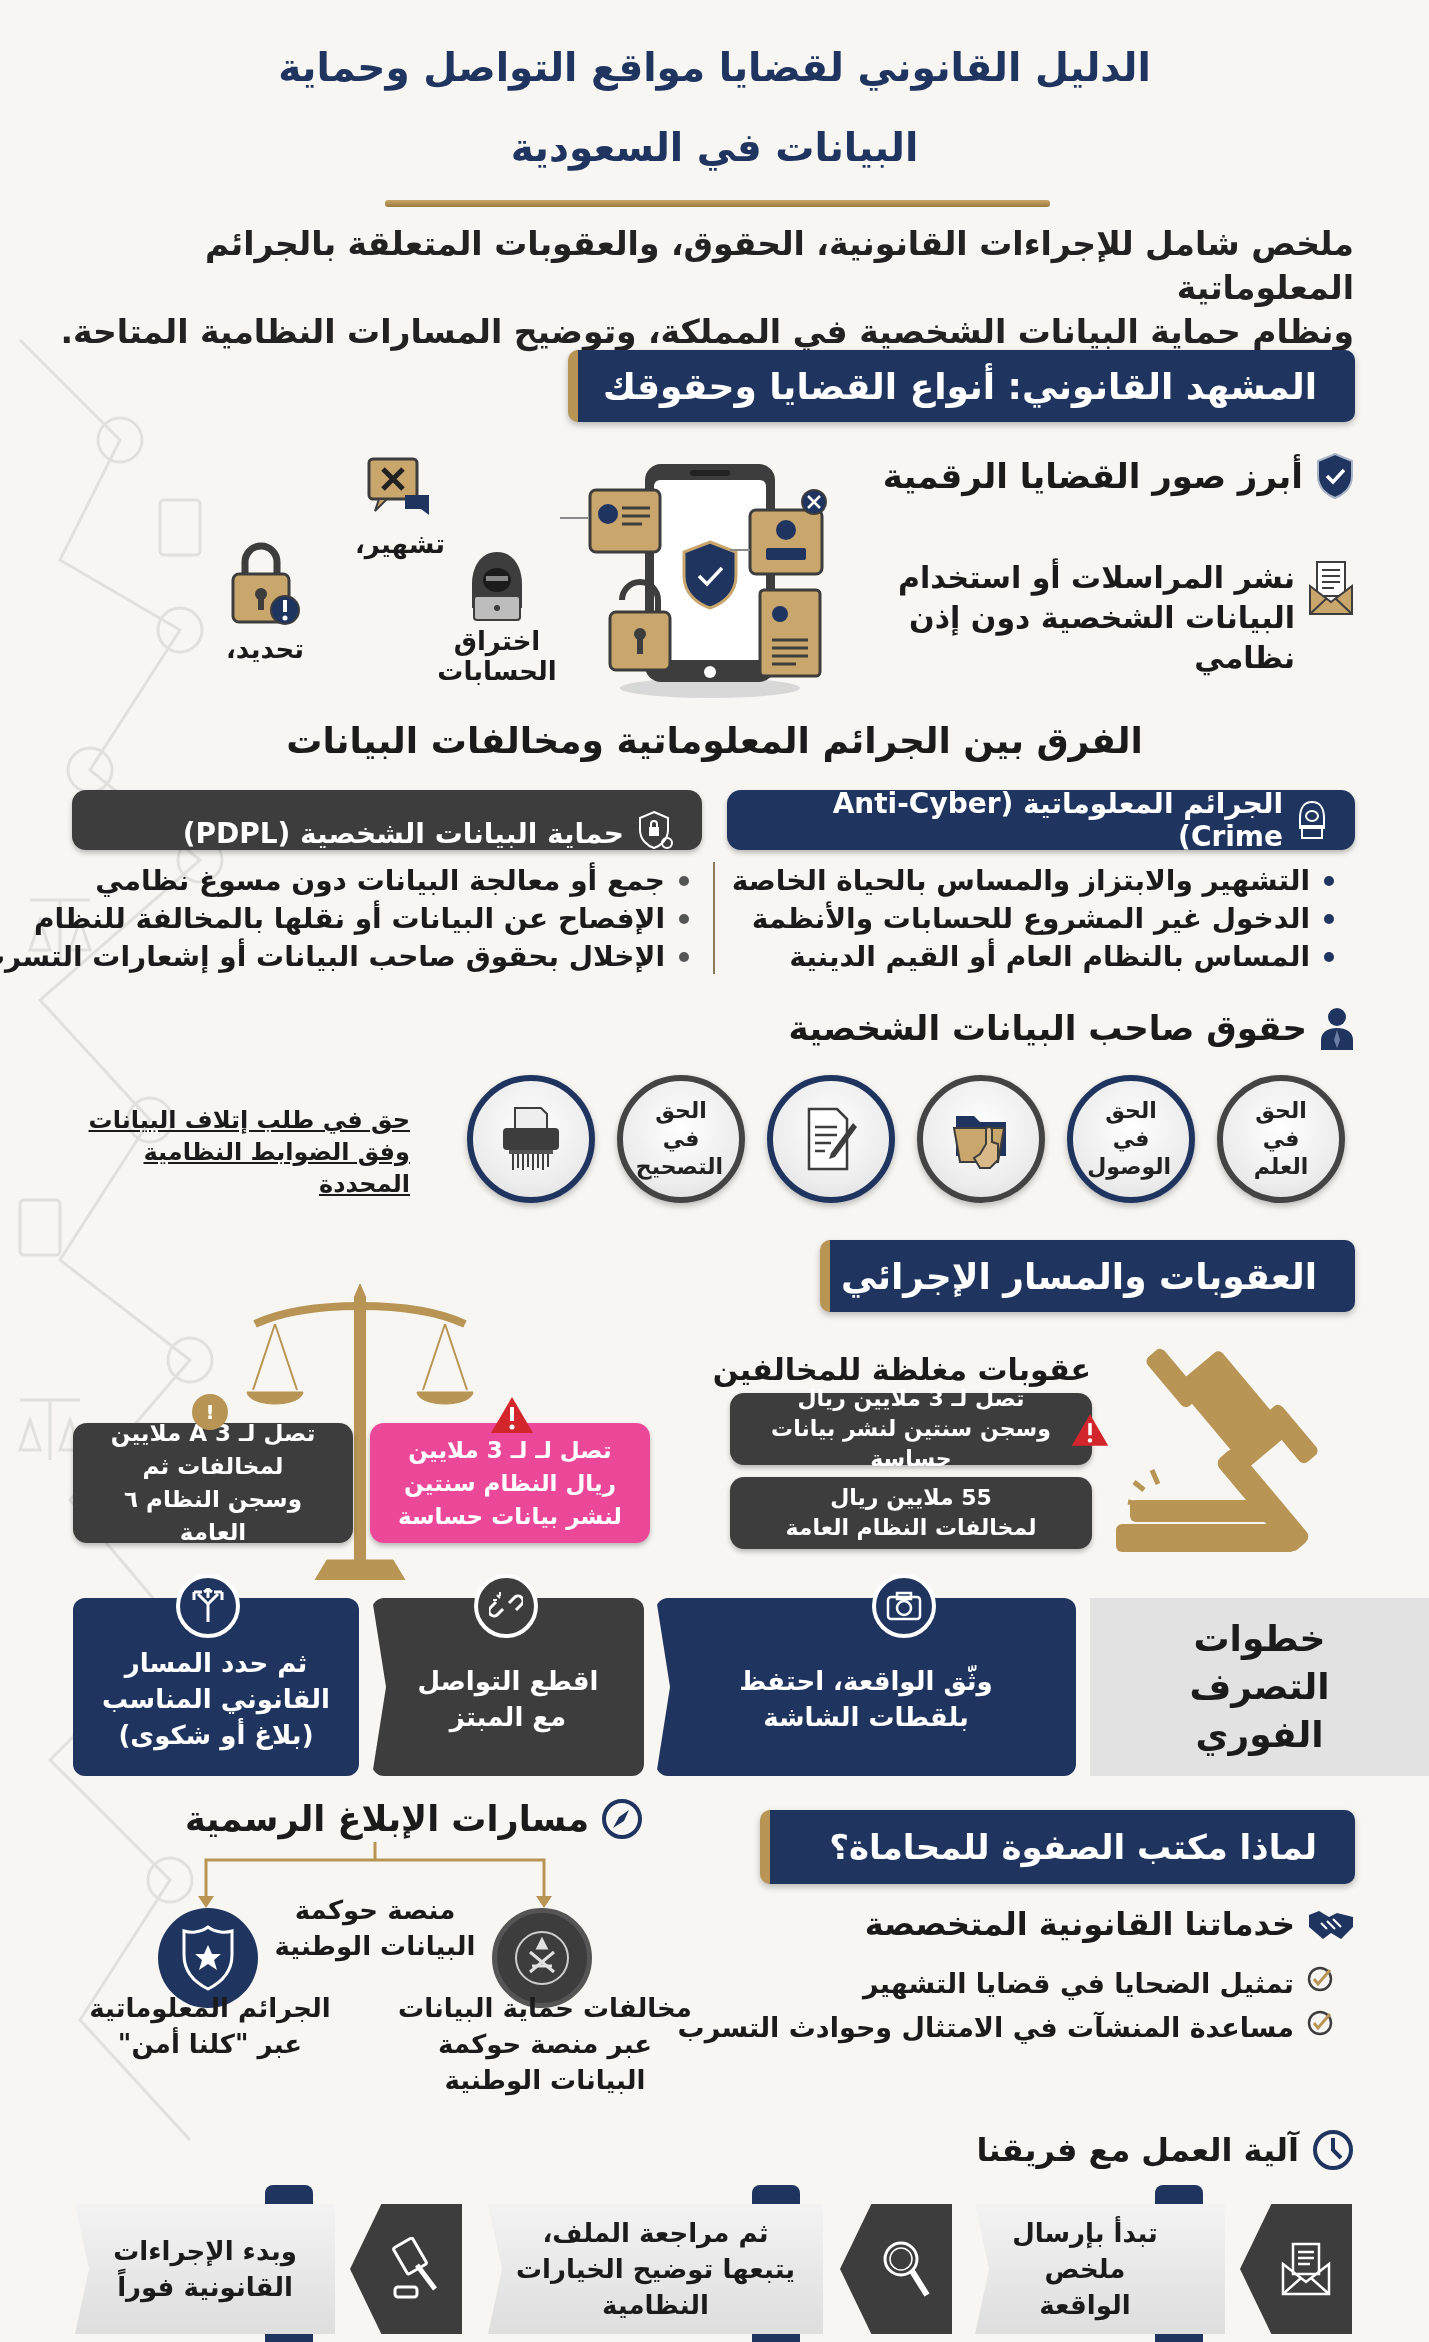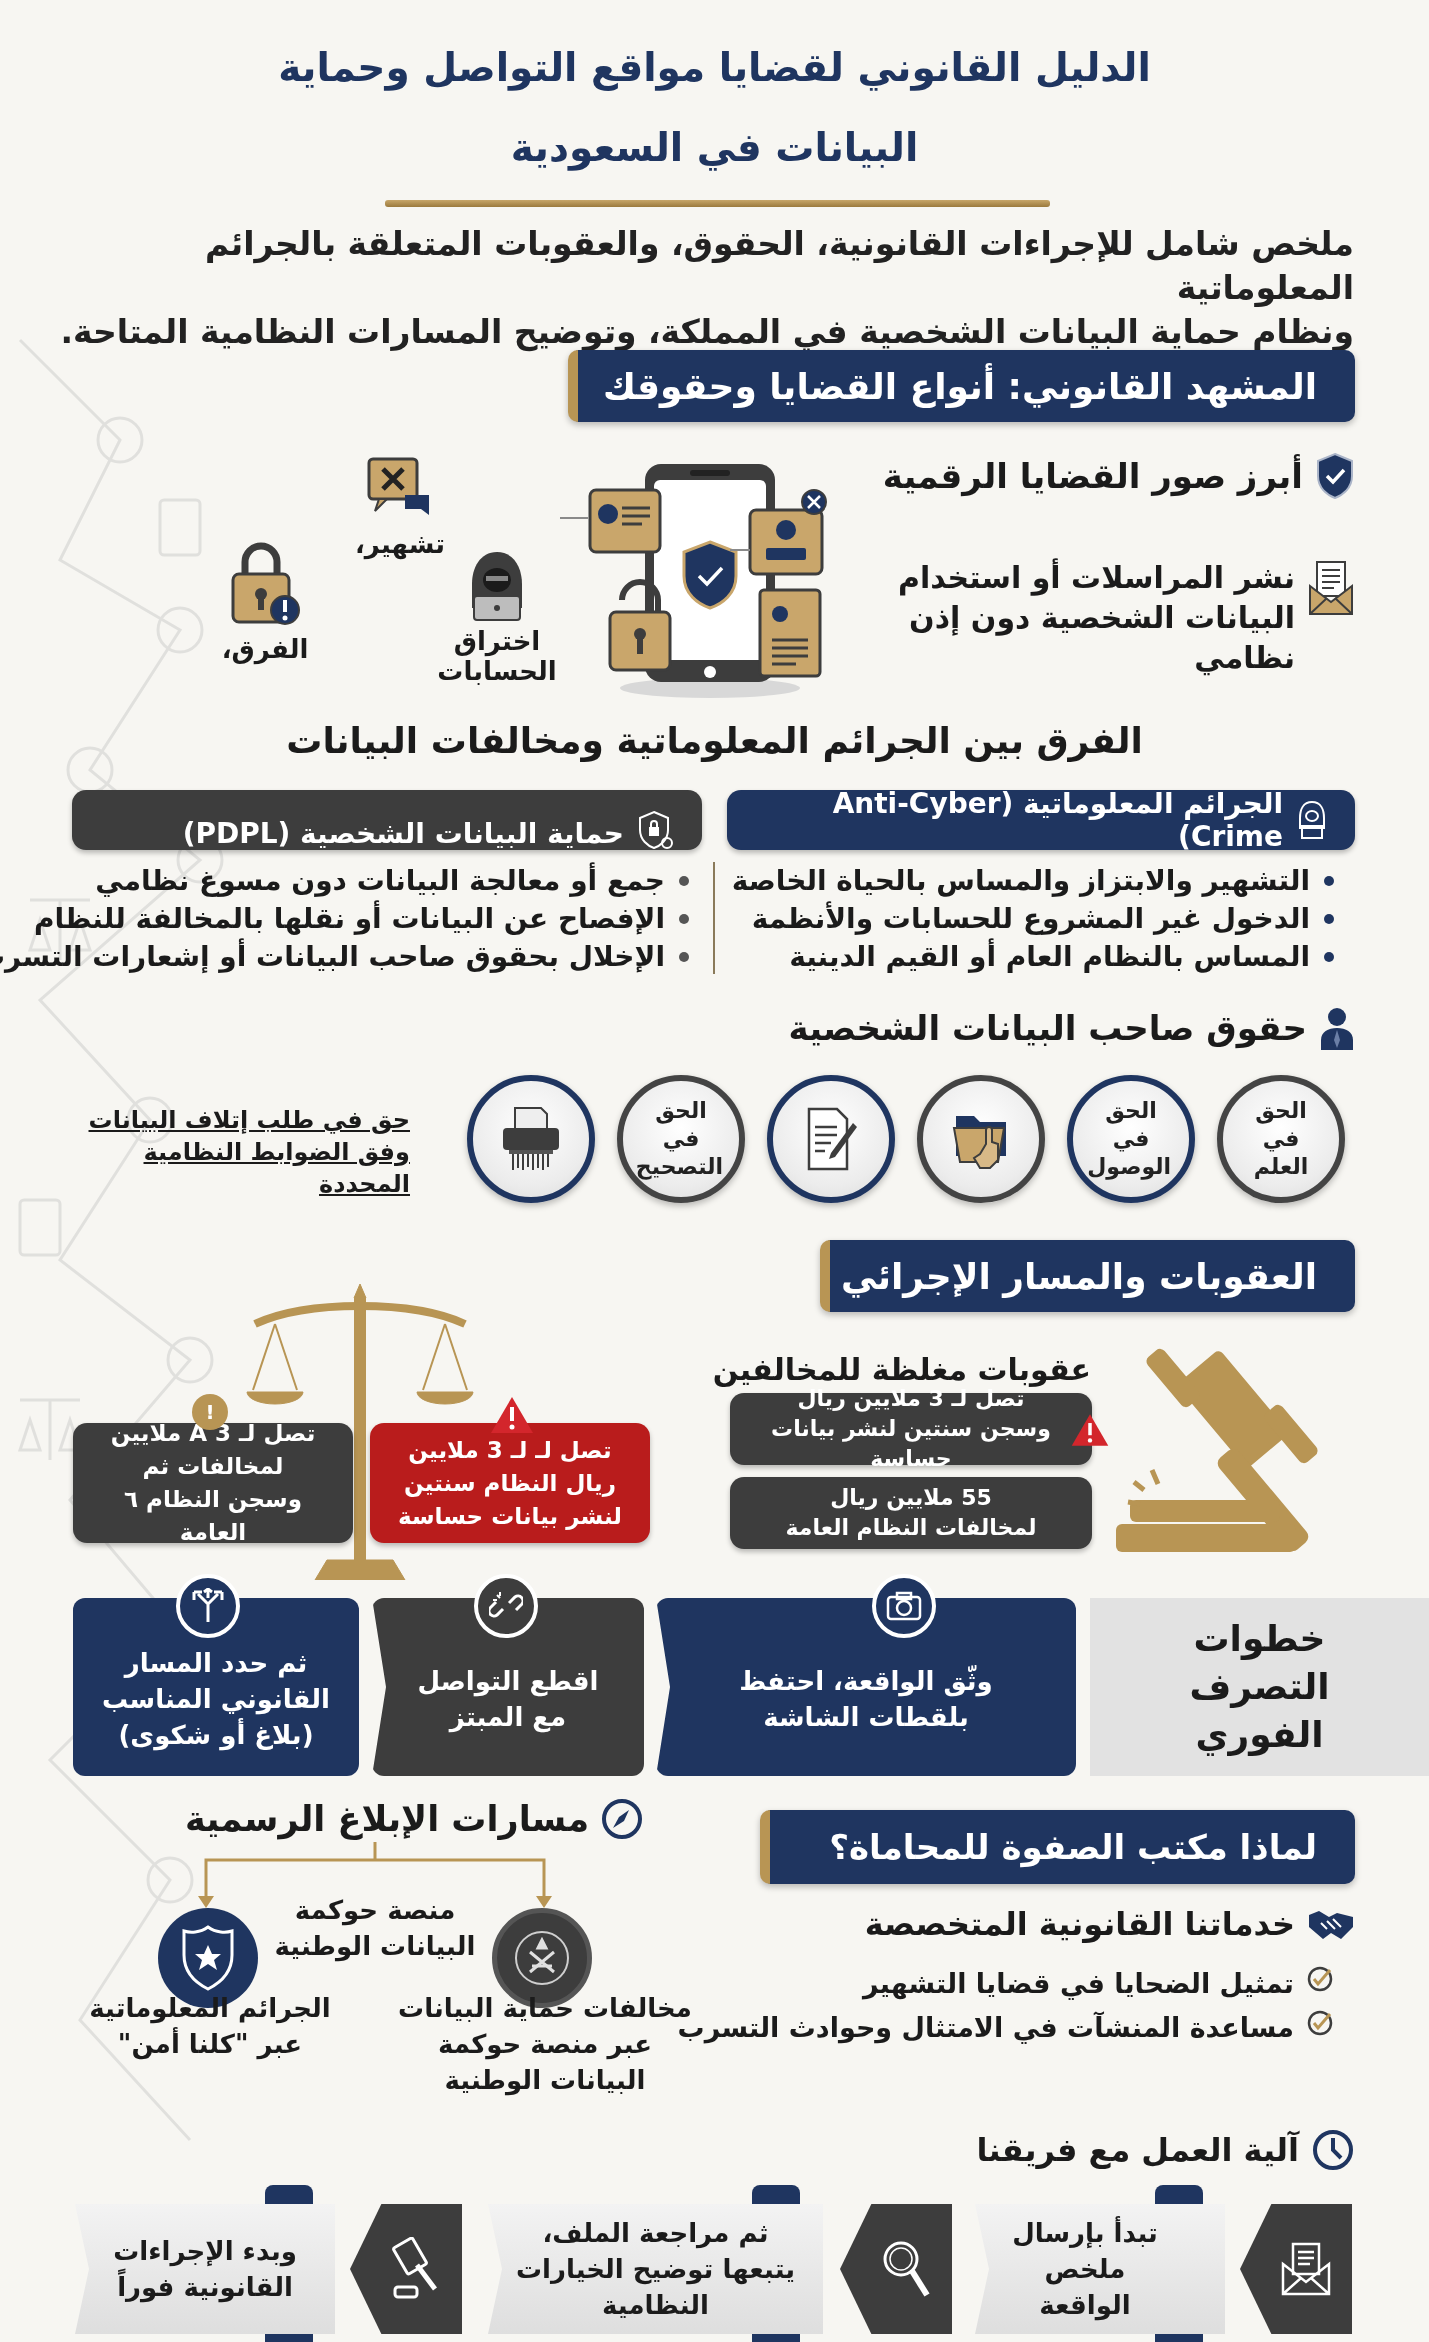--- a/index.html
+++ b/index.html
@@ -197,21 +197,21 @@
 <div class="abs" style="left:220px; top:538px; width:90px; text-align:center;">
   <svg width="80" height="92" viewBox="0 0 80 92">
     <path d="M20 38 V24 a16 16 0 0 1 32 0 V38" fill="none" stroke="#3d3d3d" stroke-width="7"></path>
     <rect x="8" y="36" width="56" height="48" rx="6" fill="#c9a66b" stroke="#3d3d3d" stroke-width="3"></rect>
     <circle cx="36" cy="56" r="6" fill="#3d3d3d"></circle>
       <rect x="33" y="58" width="6" height="14" fill="#3d3d3d"></rect>
     <circle cx="60" cy="72" r="14" fill="#1f3560" stroke="#3d3d3d" stroke-width="2"></circle>
     <rect x="58" y="62" width="4" height="12" fill="#fff"></rect>
       <circle cx="60" cy="80" r="2.5" fill="#fff"></circle>
   </svg>
-  <div class="label-b" style="font-size:26px;">الفرق،</div>
+  <div class="label-b" style="font-size:26px;">تحديد،</div>
 </div>
 
 <div class="section-h" style="left:0; right:0; top:720px; justify-content:center; font-size:36px;">
   <span>الفرق بين الجرائم المعلوماتية ومخالفات البيانات</span>
 </div>
 
 <div class="pill" style="right:74px; width:628px; top:790px; height:60px; background:#1f3560;padding-left:26px;">
   <span class="h-ico">
     <svg width="30" height="40" viewBox="0 0 30 40">
         <path d="M15 2 C6 2 3 10 3 18 V28 H27 V18 C27 10 24 2 15 2Z" fill="none" stroke="#fff" stroke-width="2"></path>
@@ -298,21 +298,21 @@
   <g fill="#b89554" stroke="#b89554">
     <path d="M115 4 l6 14 h-12z"></path>
     <rect x="109" y="18" width="12" height="270" stroke="none"></rect>
     <path d="M10 44 C40 30 80 26 115 26 C150 26 190 30 220 44" fill="none" stroke-width="8"></path>
     <path d="M30 44 L8 110 M30 44 L52 110 M200 44 L178 110 M200 44 L222 110" fill="none" stroke-width="2"></path>
     <path d="M2 112 h56 a28 12 0 0 1 -56 0z M172 112 h56 a28 12 0 0 1 -56 0z"></path>
     <path d="M70 300 h90 l-12 -20 h-66z"></path>
   </g>
 </svg>
 
-<div class="penalty-box" style="left:370px; top:1423px; width:280px; height:120px; background:#b91c1c;">
+<div class="penalty-box" style="left:370px; top:1423px; width:280px; height:120px; background:#ec4899;">
   <span style="width:230px;">تصل لـ لـ 3 ملايين ريال النظام سنتين لنشر بيانات حساسة</span>
 </div>
 <div class="abs" style="left:489px; top:1395px;">
   <svg width="46" height="40" viewBox="0 0 46 40">
       <path d="M23 2 L44 38 H2Z" fill="#d3262c"></path>
       <rect x="21" y="12" width="4" height="14" fill="#fff"></rect>
       <circle cx="23" cy="32" r="2.5" fill="#fff"></circle>
     </svg>
 </div>
 

